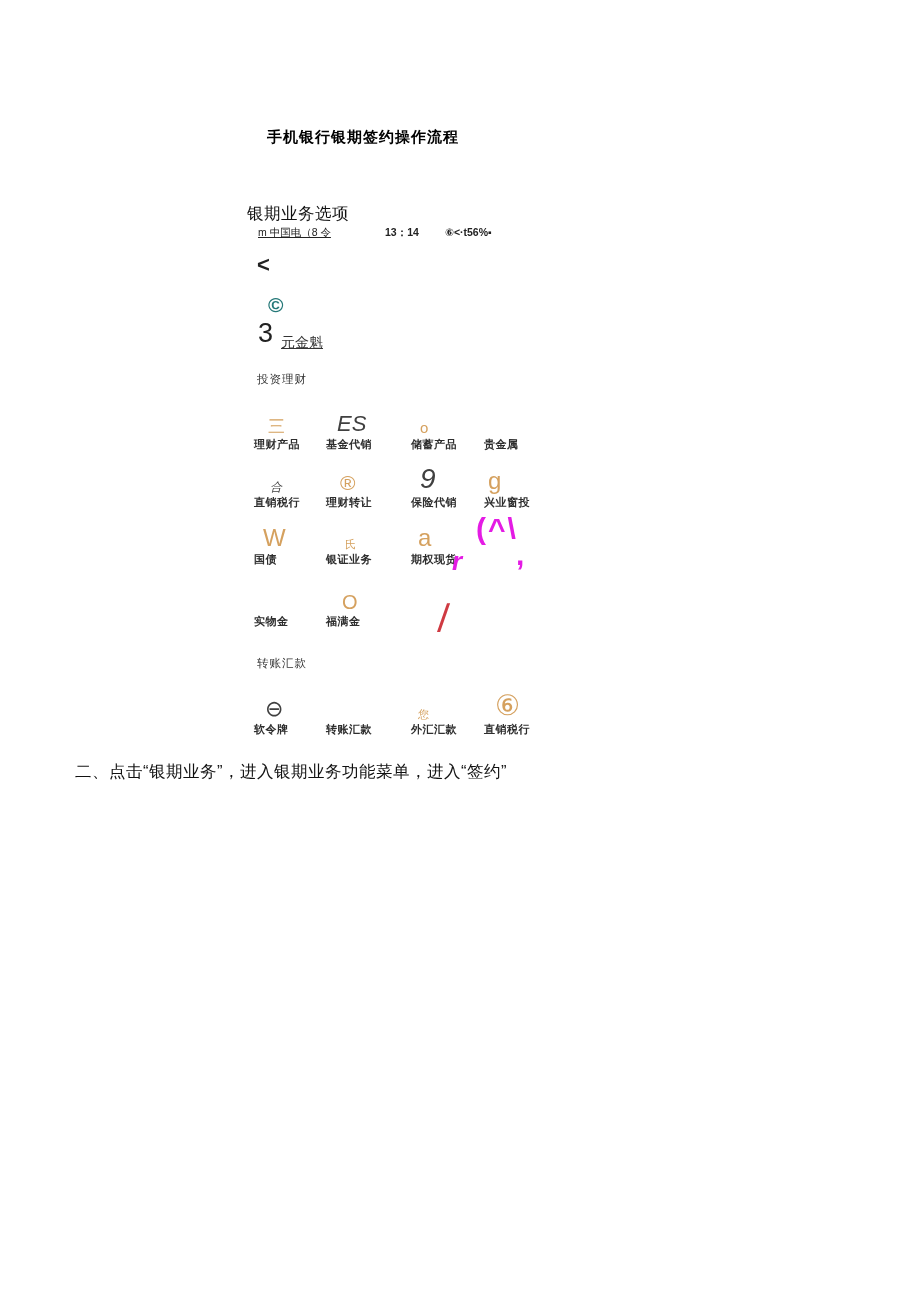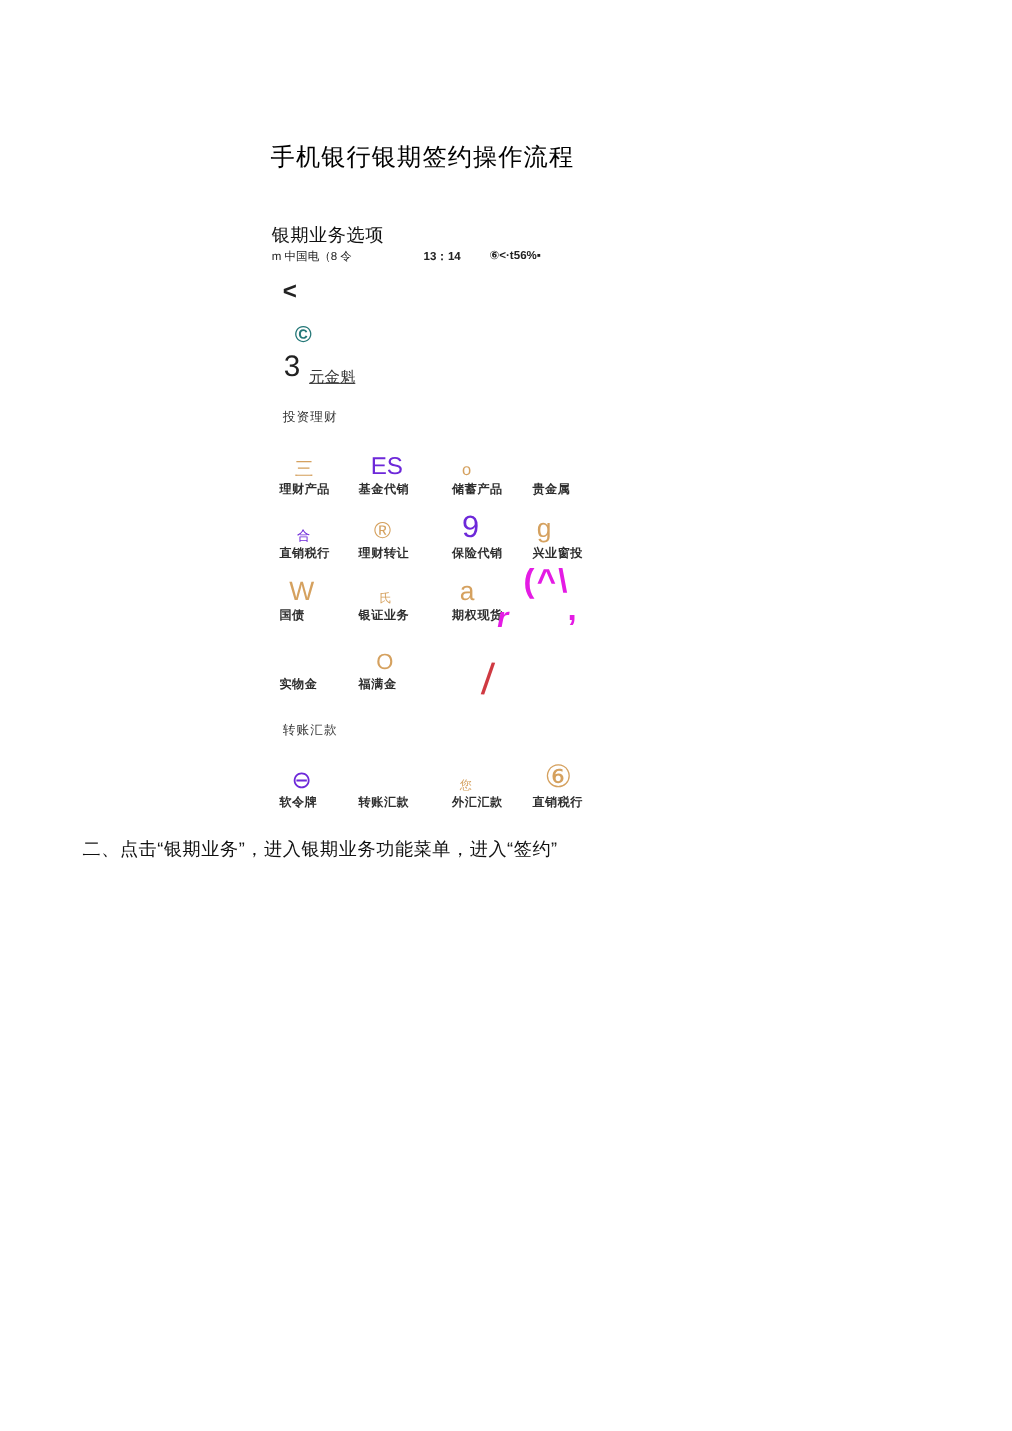--- a/index.html
+++ b/index.html
@@ -6,51 +6,51 @@
   .page{
     position:relative;
     width:920px;height:1301px;
     background:#ffffff;
     font-family:"Liberation Sans","DejaVu Sans",sans-serif;
     color:#1a1a1a;
     overflow:hidden;
   }
   
   .doc-title{
-    position:absolute;left:246px;top:128px;
-    font-size:22px;font-weight:400;letter-spacing:1px;color:#000;
+    position:absolute;left:267px;top:128px;
+    font-size:15px;font-weight:700;letter-spacing:1px;color:#000;
   }
   .step{position:absolute;font-size:16.5px;color:#111;letter-spacing:0.5px;}
   .step1-l1{left:75px;top:176px;}
   .step1-l1 b{font-weight:700;}
   .step1-l2{left:247px;top:203px;}
   .step2{left:75px;top:761px;}
   
   .status{position:absolute;top:226px;font-size:10.5px;color:#222;}
-  .st-left{left:247px;}
+  .st-left{left:258px;text-decoration:underline;}
   .st-time{left:385px;font-weight:700;}
   .st-right{left:445px;font-weight:700;}
   
   .back{position:absolute;left:257px;top:252px;font-size:22px;font-weight:700;color:#222;}
   .logo{position:absolute;left:268px;top:293px;font-size:21px;color:#257878;font-weight:700;}
   .amount{position:absolute;left:258px;top:318px;font-size:27px;color:#222;}
   .amount-label{position:absolute;left:281px;top:334px;font-size:14px;color:#333;text-decoration:underline;}
   
   .section-h{position:absolute;left:257px;font-size:11.5px;color:#333;letter-spacing:1px;}
   .sec1{top:372px;}
   .sec2{top:656px;}
   
   .item{position:absolute;width:82px;display:flex;flex-direction:column;}
   .ibox{height:32px;display:flex;align-items:flex-end;}
   .glabel{margin-top:2px;font-size:11px;color:#2e2e2e;letter-spacing:0.5px;font-weight:bold;}
   .r1{top:403px;}.r2{top:461px;}.r3{top:518px;}.r4{top:580px;}.r5{top:688px;}
   .c1{left:254px;}.c2{left:326px;}.c3{left:411px;}.c4{left:484px;}
   .ic{line-height:1;display:inline-block;}
   .orange{color:#D5A15F;}
-  .blue{color:#6d28d9;}
+  .blue{color:#404040;font-style:italic;}
   .s11{font-size:11px;}.s12{font-size:12px;}.s15{font-size:15px;}
   .s17{font-size:17px;}.s20{font-size:20px;}.s21{font-size:21px;}
   .s22{font-size:22px;}.s24{font-size:24px;}.s28{font-size:28px;}
   .off4{margin-left:4px;}.off7{margin-left:7px;}.off9{margin-left:9px;}
   .off11{margin-left:11px;}.off14{margin-left:14px;}.off16{margin-left:16px;}.off19{margin-left:19px;}
   
   .pen{position:absolute;font-weight:700;pointer-events:none;}
   .magenta{color:#E41BE4;}
   .red{color:#CF3A42;}
   .pen1{left:476px;top:512px;font-size:30px;letter-spacing:2px;}

